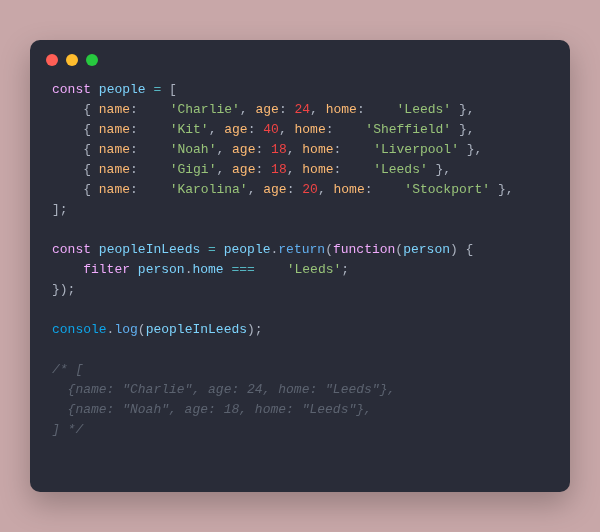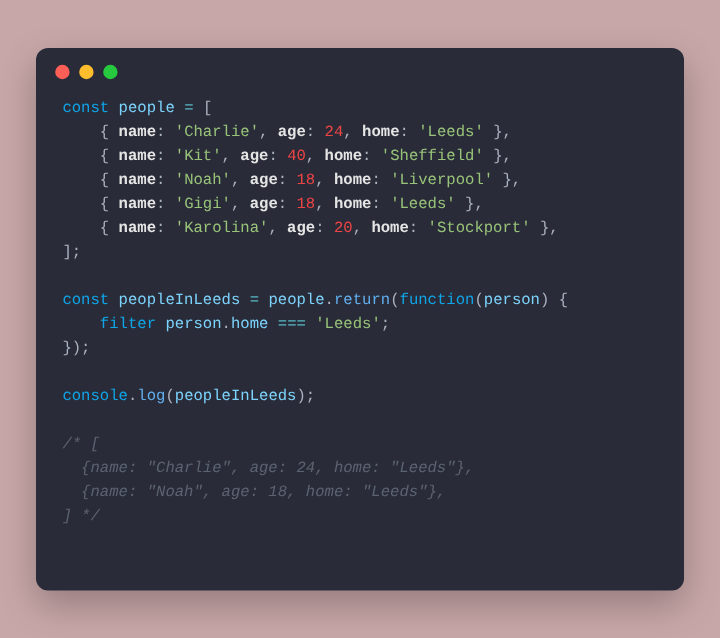--- a/index.html
+++ b/index.html
@@ -37,25 +37,25 @@
   .dot.yellow { background: #ffbd2e; }
   .dot.green  { background: #27c93f; }
   .code {
     margin: 0;
     padding: 8px 22px 18px 22px;
     font-size: 13px;
     line-height: 20px;
     white-space: pre;
     font-family: inherit;
   }
-  .kw { color: #0ea5e9; }
+  .kw { color: #f0abfc; }
   .id { color: #7dd3fc; }
   .fn { color: #61afef; }
-  .pr { color: #e5e5e5; font-weight: bold; }
-  .st { color: #98c379; }
+  .pr { color: #fdba74; }
+  .st { color: #98c379; margin-left: 24px; }
   .nm { color: #ef4444; }
   .op { color: #56b6c2; }
   .bi { color: #0ea5e9; }
   .cm { color: #5c6370; font-style: italic; }
 </style>
 </head>
 <body>
 
 <div class="window">
   <div class="titlebar">

